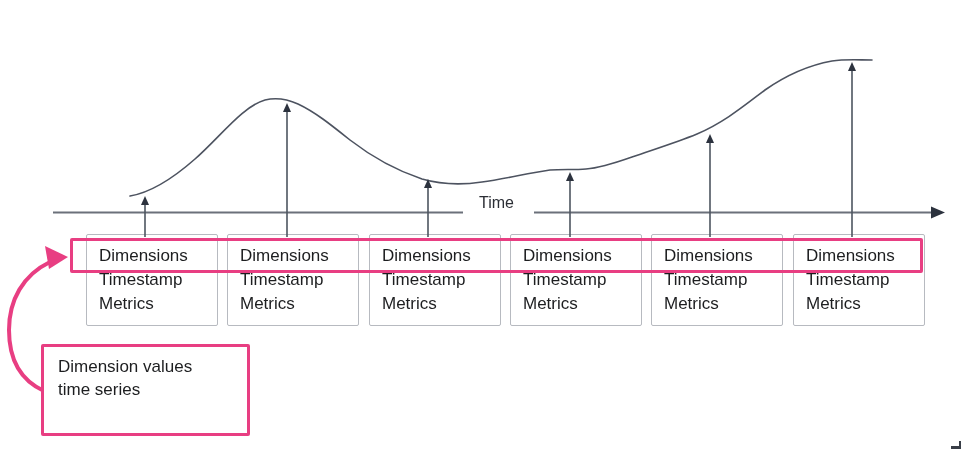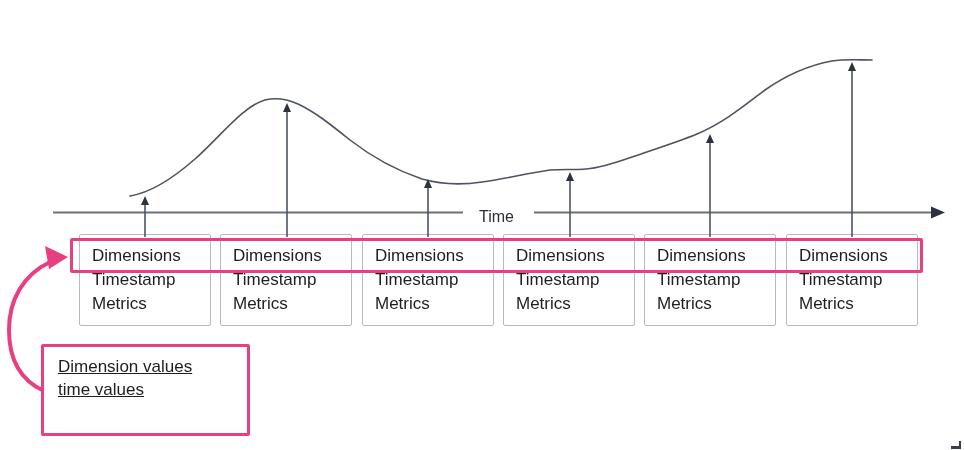--- a/index.html
+++ b/index.html
@@ -1,32 +1,32 @@
 <!DOCTYPE html>
 <html><head>
 <meta charset="utf-8">
 <style>
   html,body{margin:0;padding:0;background:#ffffff;}
   .stage{position:relative;width:964px;height:450px;background:#ffffff;overflow:hidden;
          font-family:"Liberation Sans","DejaVu Sans",sans-serif;}
   .layer-svg{position:absolute;left:0;top:0;z-index:2;}
-  .time-label{position:absolute;left:476px;top:208px;z-index:2;font-size:16px;color:#2b2e35;
+  .time-label{position:absolute;left:476px;top:194px;z-index:2;font-size:16px;color:#2b2e35;
               background:#ffffff;padding:0 3px;}
   .record-box{position:absolute;top:234px;width:132px;height:92px;background:#ffffff;
               border:1px solid #b7bac0;border-radius:2px;box-sizing:border-box;z-index:1;
-              padding:9px 0 0 12px;font-size:17px;line-height:24px;color:#1d1e20;}
+              padding:9px 0 0 12px;font-size:17px;line-height:24px;color:#1d1e20;margin-left:7px;}
   .record-box div{white-space:nowrap;}
   .box-0{left:79px;} .box-1{left:220px;} .box-2{left:362px;}
   .box-3{left:503px;} .box-4{left:644px;} .box-5{left:786px;}
   .dimensions-highlight{position:absolute;left:70px;top:238px;width:853px;height:35px;
               border:3px solid #e83e82;border-radius:2px;box-sizing:border-box;z-index:3;
               background:transparent;}
   .annotation-box{position:absolute;left:41px;top:344px;width:209px;height:92px;
               border:3px solid #e83e82;border-radius:2px;box-sizing:border-box;z-index:3;
-              background:#ffffff;padding:8px 0 0 14px;font-size:17px;line-height:23px;color:#1d1e20;text-decoration:underline;}
+              background:#ffffff;padding:8px 0 0 14px;font-size:17px;line-height:23px;color:#1d1e20;}
 </style>
 </head>
 <body>
 
 <div class="stage">
 
   <svg class="layer-svg" width="964" height="450" viewBox="0 0 964 450">
 
     <path d="M 130,196
          C 148,193 170,181 195,159
@@ -103,16 +103,16 @@
   <div class="record-box box-5">
     <div>Dimensions</div>
     <div>Timestamp</div>
     <div>Metrics</div>
   </div>
 
   <div class="dimensions-highlight"></div>
 
   <div class="annotation-box">
     <div>Dimension values</div>
-    <div>time values</div>
+    <div>time series</div>
   </div>
 
 </div>
 
 </body></html>

